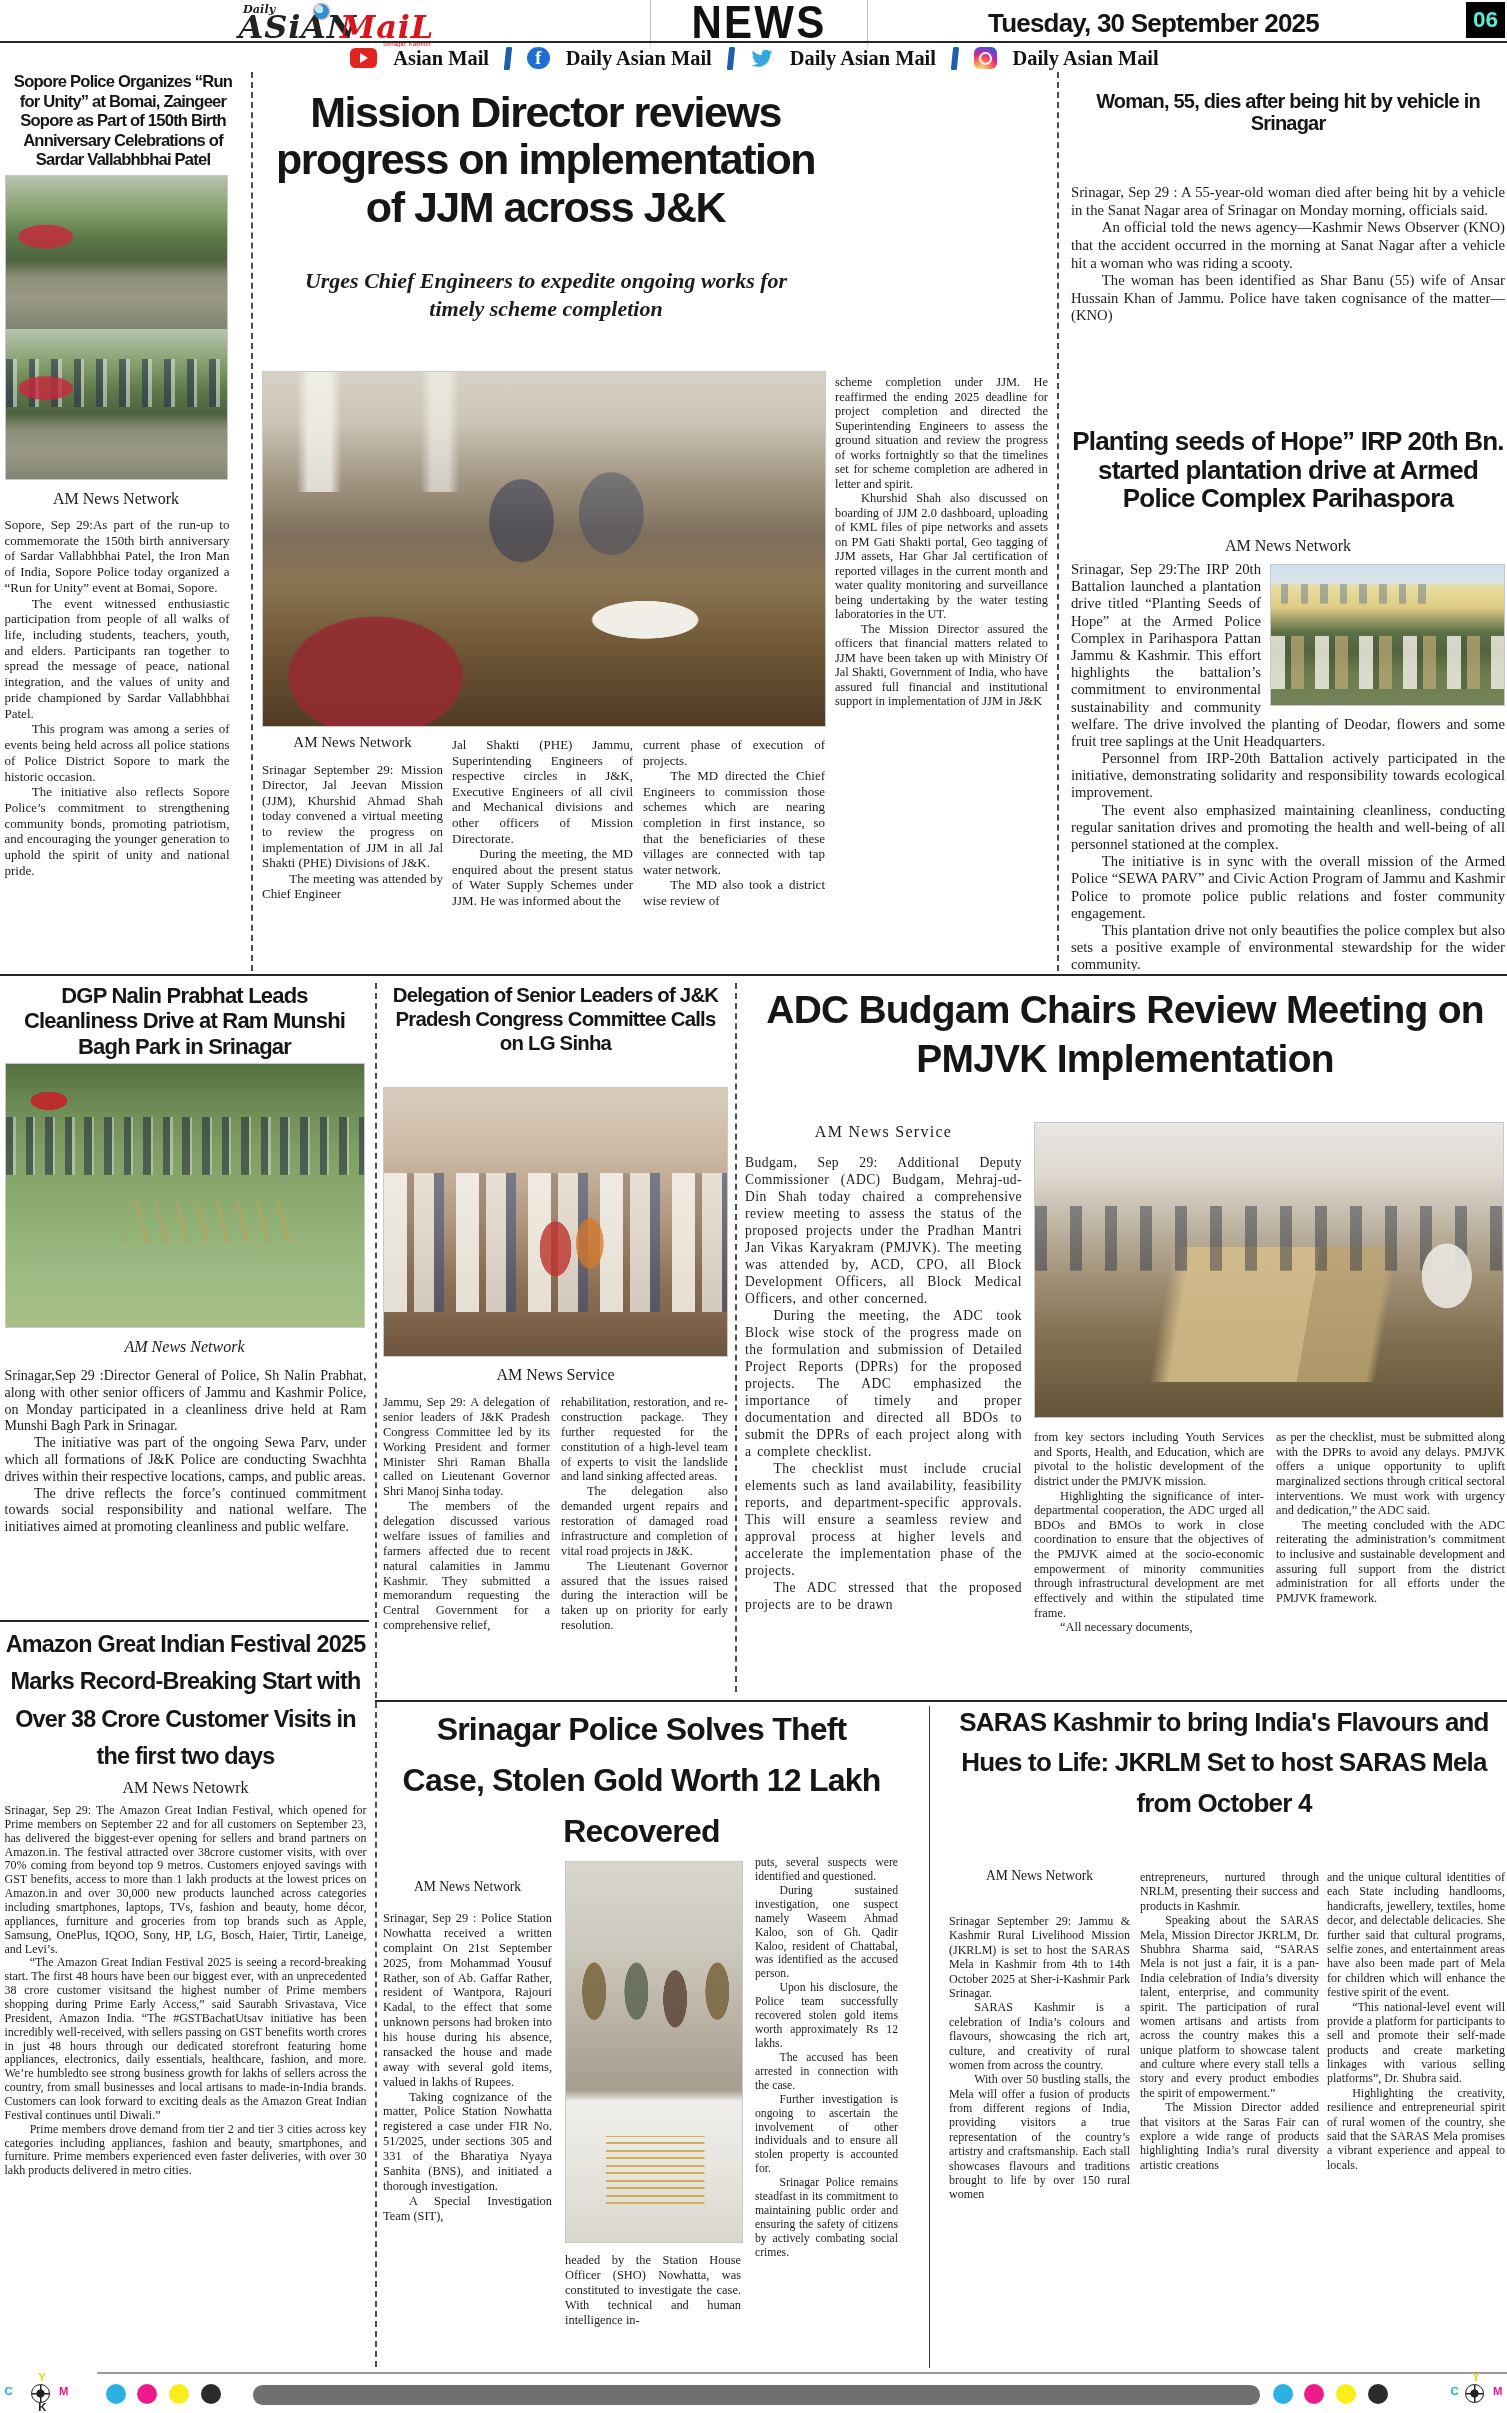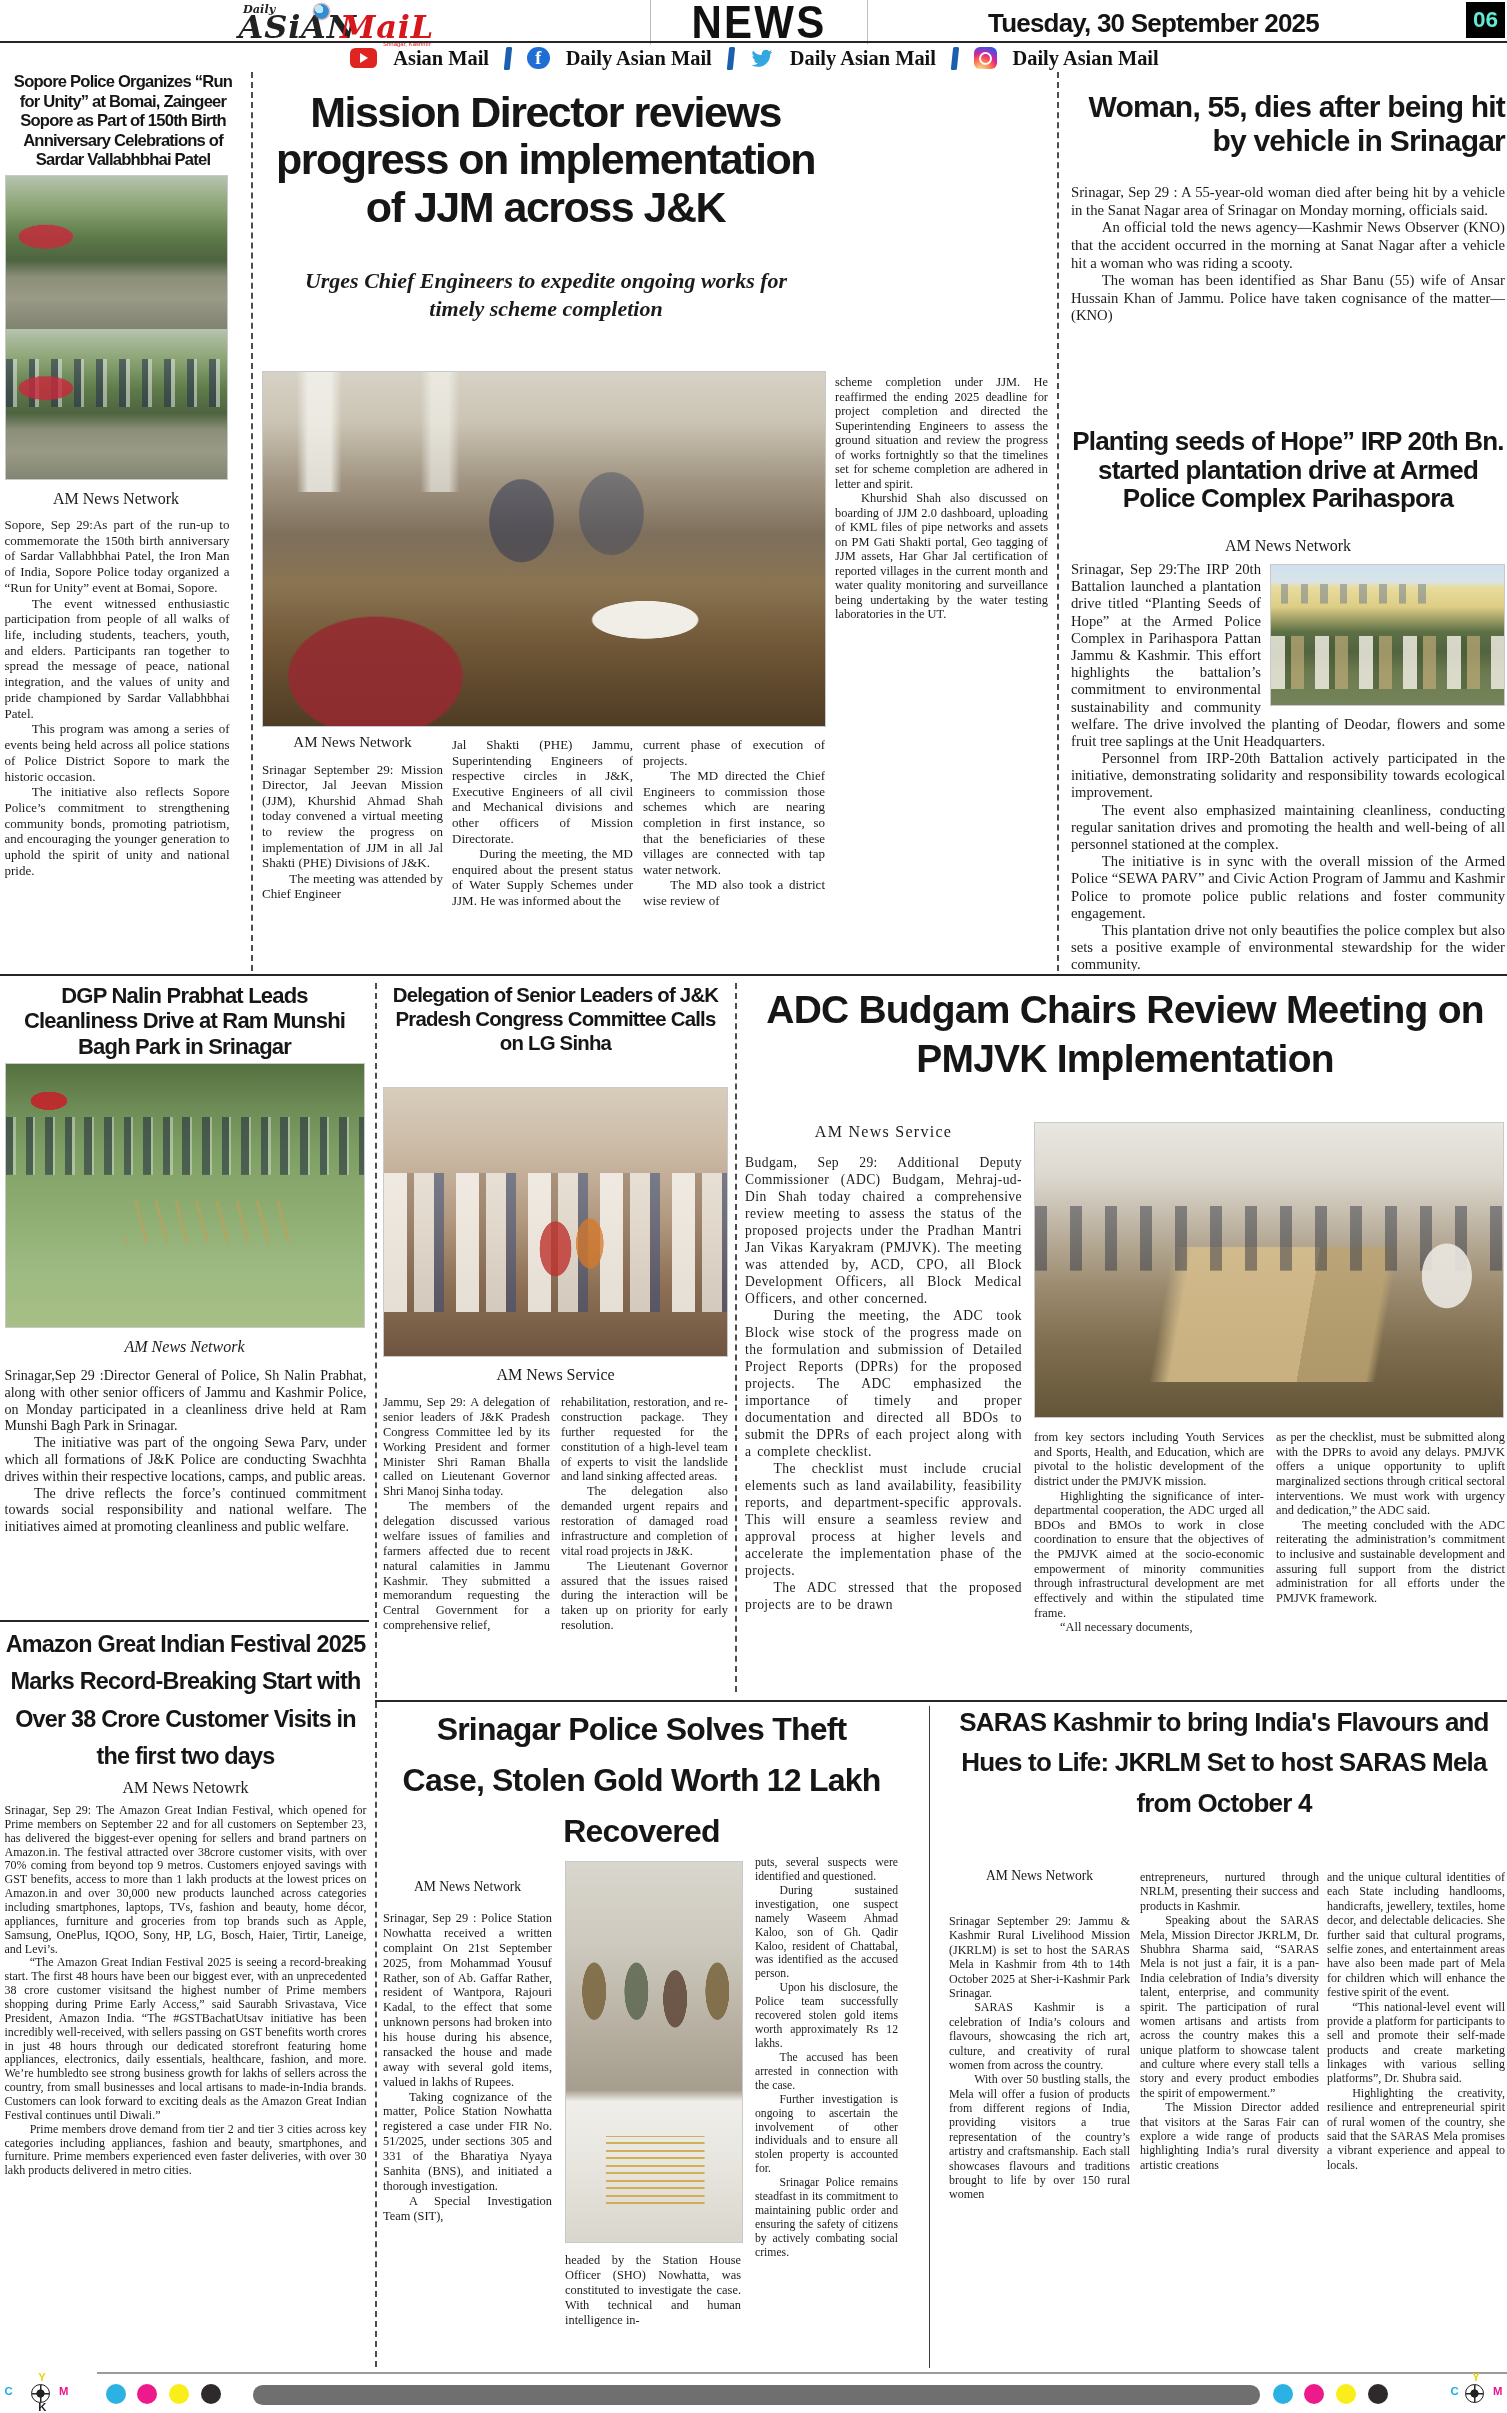--- a/index.html
+++ b/index.html
@@ -113,25 +113,26 @@
     <p>During the meeting, the MD enquired about the present status of Water Supply Schemes under JJM. He was informed about the</p>
   </div>
 <div class="abs paras colbox" style="left:643px;top:737px;width:182px;height:234px;font-size:13px;line-height:1.2;">
     <p>current phase of execution of projects.</p>
     <p>The MD directed the Chief Engineers to commission those schemes which are nearing completion in first instance, so that the beneficiaries of these villages are connected with tap water network.</p>
     <p>The MD also took a district wise review of</p>
   </div>
 <div class="abs paras colbox" style="left:835px;top:375px;width:213px;height:596px;font-size:12.4px;line-height:1.17;">
     <p>scheme completion under JJM. He reaffirmed the ending 2025 deadline for project completion and directed the Superintending Engineers to assess the ground situation and review the progress of works fortnightly so that the timelines set for scheme completion are adhered in letter and spirit.</p>
     <p>Khurshid Shah also discussed on boarding of JJM 2.0 dashboard, uploading of KML files of pipe networks and assets on PM Gati Shakti portal, Geo tagging of JJM assets, Har Ghar Jal certification of reported villages in the current month and water quality monitoring and surveillance being undertaking by the water testing laboratories in the UT.</p>
+    <p>The Mission Director assured the officers that financial matters related to JJM have been taken up with Ministry Of Jal Shakti, Government of India, who have assured full financial and institutional support in implementation of JJM in J&amp;K</p>
   </div>
 
 <div class="abs dash-v" style="left:1057px;top:72px;height:899px;"></div>
 
-<div class="abs hl" style="left:1071px;top:90px;width:434px;font-size:30px;line-height:1.12;text-align:right;">Woman, 55, dies after being hit by vehicle in Srinagar</div>
+<div class="abs hl" style="left:1071px;top:90px;width:434px;font-size:20px;line-height:1.12;">Woman, 55, dies after being hit by vehicle in Srinagar</div>
 <div class="abs paras colbox" style="left:1071px;top:184px;width:434px;height:240px;font-size:14.7px;line-height:1.2;">
     <p>Srinagar, Sep 29 : A 55-year-old woman died after being hit by a vehicle in the Sanat Nagar area of Srinagar on Monday morning, officials said.</p>
     <p>An official told the news agency—Kashmir News Observer (KNO) that the accident occurred in the morning at Sanat Nagar after a vehicle hit a woman who was riding a scooty.</p>
     <p>The woman has been identified as Shar Banu (55) wife of Ansar Hussain Khan of Jammu. Police have taken cognisance of the matter—(KNO)</p>
   </div>
 
 <div class="abs hl" style="left:1071px;top:427px;width:434px;font-size:26px;line-height:1.1;">Planting seeds of Hope” IRP 20th Bn. started plantation drive at Armed Police Complex Parihaspora</div>
 <div class="abs byline" style="left:1071px;top:537px;width:434px;font-size:16px;">AM News Network</div>
 <div class="abs colbox" style="left:1071px;top:561px;width:434px;height:410px;">
   <div class="photo" style="float:right;width:235px;height:142px;margin:3px 0 6px 9px;

